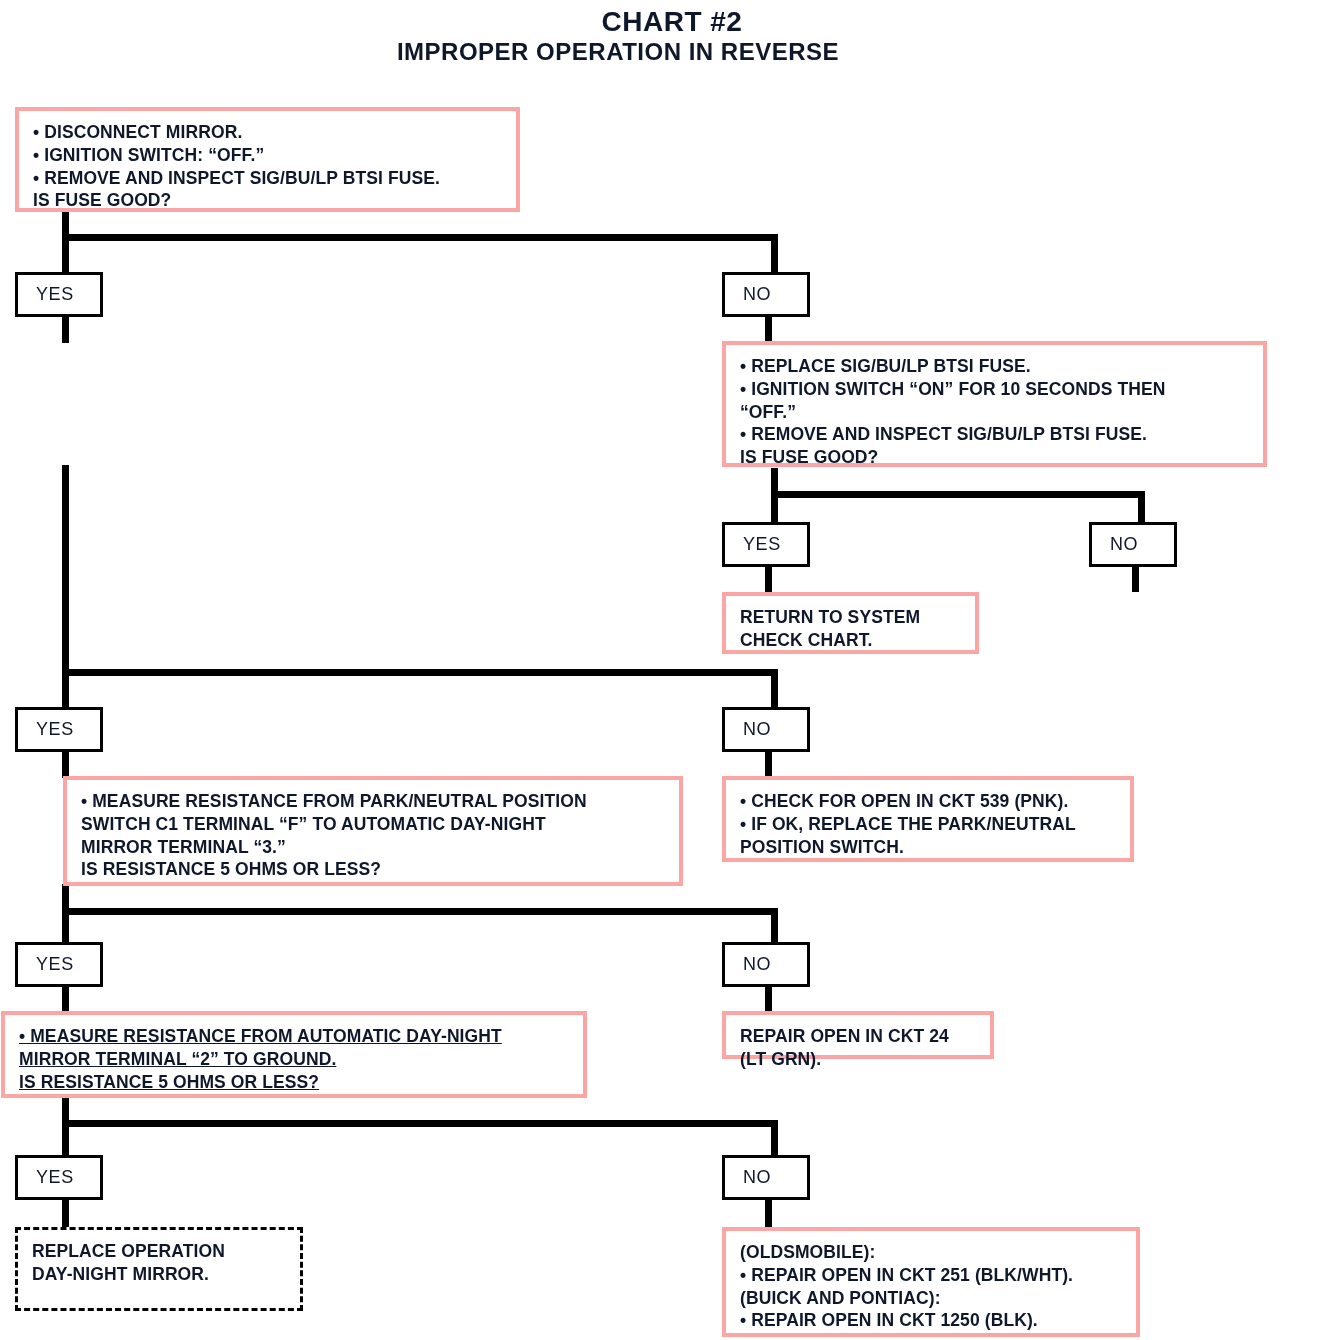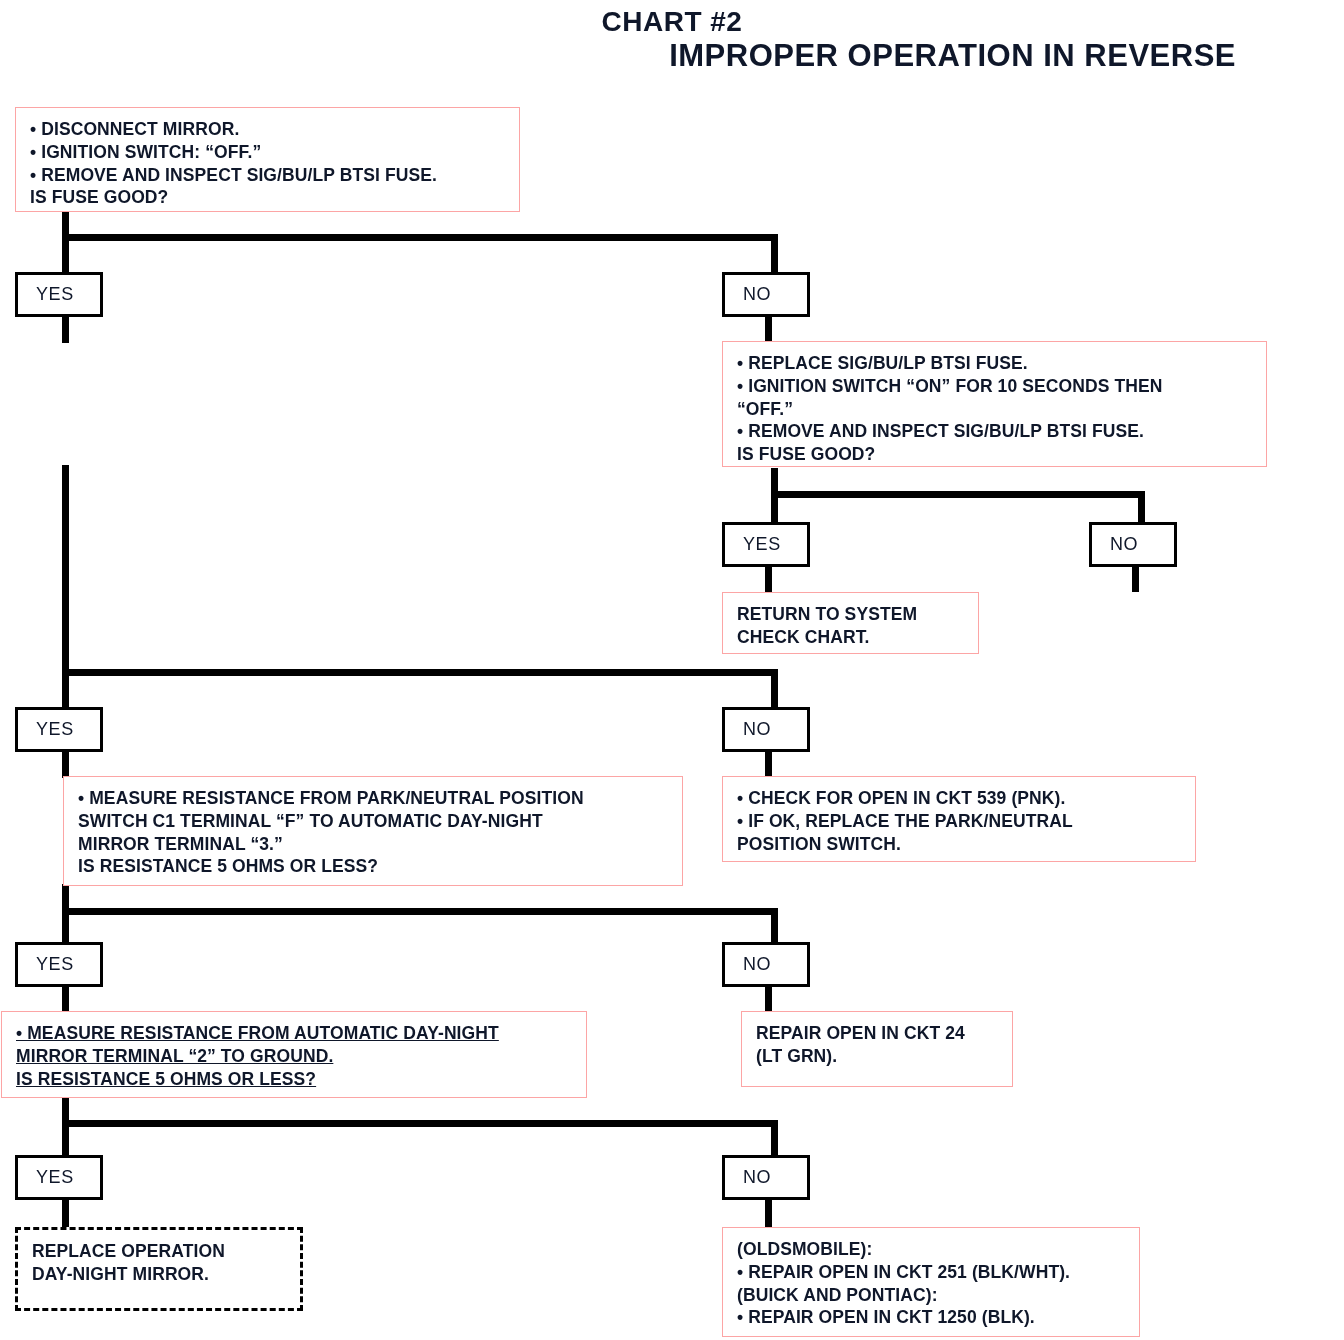--- a/index.html
+++ b/index.html
@@ -26,31 +26,31 @@
     text-align: center;
     font-size: 28px;
     font-weight: bold;
     letter-spacing: 0.5px;
   }
   .title-sub {
     position: absolute;
     left: 0;
     top: 38px;
     width: 1236px;
-    text-align: right;
-    font-size: 31px;
+    text-align: center;
+    font-size: 24px;
     font-weight: bold;
     letter-spacing: 0.5px;
   }
 
   
   .box {
     position: absolute;
     box-sizing: border-box;
-    border: 1px solid #fca5a5;
+    border: 4px solid #fca5a5;
     background: #fff;
     z-index: 5;
   }
   .box.dashed {
     border: 3px dashed #000;
   }
   .box-body {
     padding: 10px 12px 8px 14px;
     font-size: 17.5px;
     font-weight: bold;
@@ -174,41 +174,41 @@
     <span>NO</span>
   </div>
 
   <div class="box" style="left:15px; top:776px; width:620px; height:110px;margin-left:48px;">
     <div class="box-body">• MEASURE RESISTANCE FROM PARK/NEUTRAL POSITION
    SWITCH C1 TERMINAL “F” TO AUTOMATIC DAY-NIGHT
    MIRROR TERMINAL “3.”
    IS RESISTANCE 5 OHMS OR LESS?</div>
   </div>
 
-  <div class="box" style="left:722px; top:776px; width:474px; height:86px;">
+  <div class="box" style="left:722px; top:776px; width:412px; height:86px;">
     <div class="box-body">• CHECK FOR OPEN IN CKT 539 (PNK).
 • IF OK, REPLACE THE PARK/NEUTRAL
    POSITION SWITCH.</div>
   </div>
 
   <div class="label-box" style="left:15px; top:942px; width:88px; height:45px;">
     <span>YES</span>
   </div>
 
   <div class="label-box" style="left:722px; top:942px; width:88px; height:45px;">
     <span>NO</span>
   </div>
 
   <div class="box" style="left:1px; top:1011px; width:586px; height:87px;text-decoration:underline;">
     <div class="box-body">• MEASURE RESISTANCE FROM AUTOMATIC DAY-NIGHT
    MIRROR TERMINAL “2” TO GROUND.
    IS RESISTANCE 5 OHMS OR LESS?</div>
   </div>
 
-  <div class="box" style="left:722px; top:1011px; width:272px; height:76px;margin-left:19px;">
+  <div class="box" style="left:722px; top:1011px; width:272px; height:48px;">
     <div class="box-body">REPAIR OPEN IN CKT 24
 (LT GRN).</div>
   </div>
 
   <div class="label-box" style="left:15px; top:1155px; width:88px; height:45px;">
     <span>YES</span>
   </div>
 
   <div class="label-box" style="left:722px; top:1155px; width:88px; height:45px;">
     <span>NO</span>

